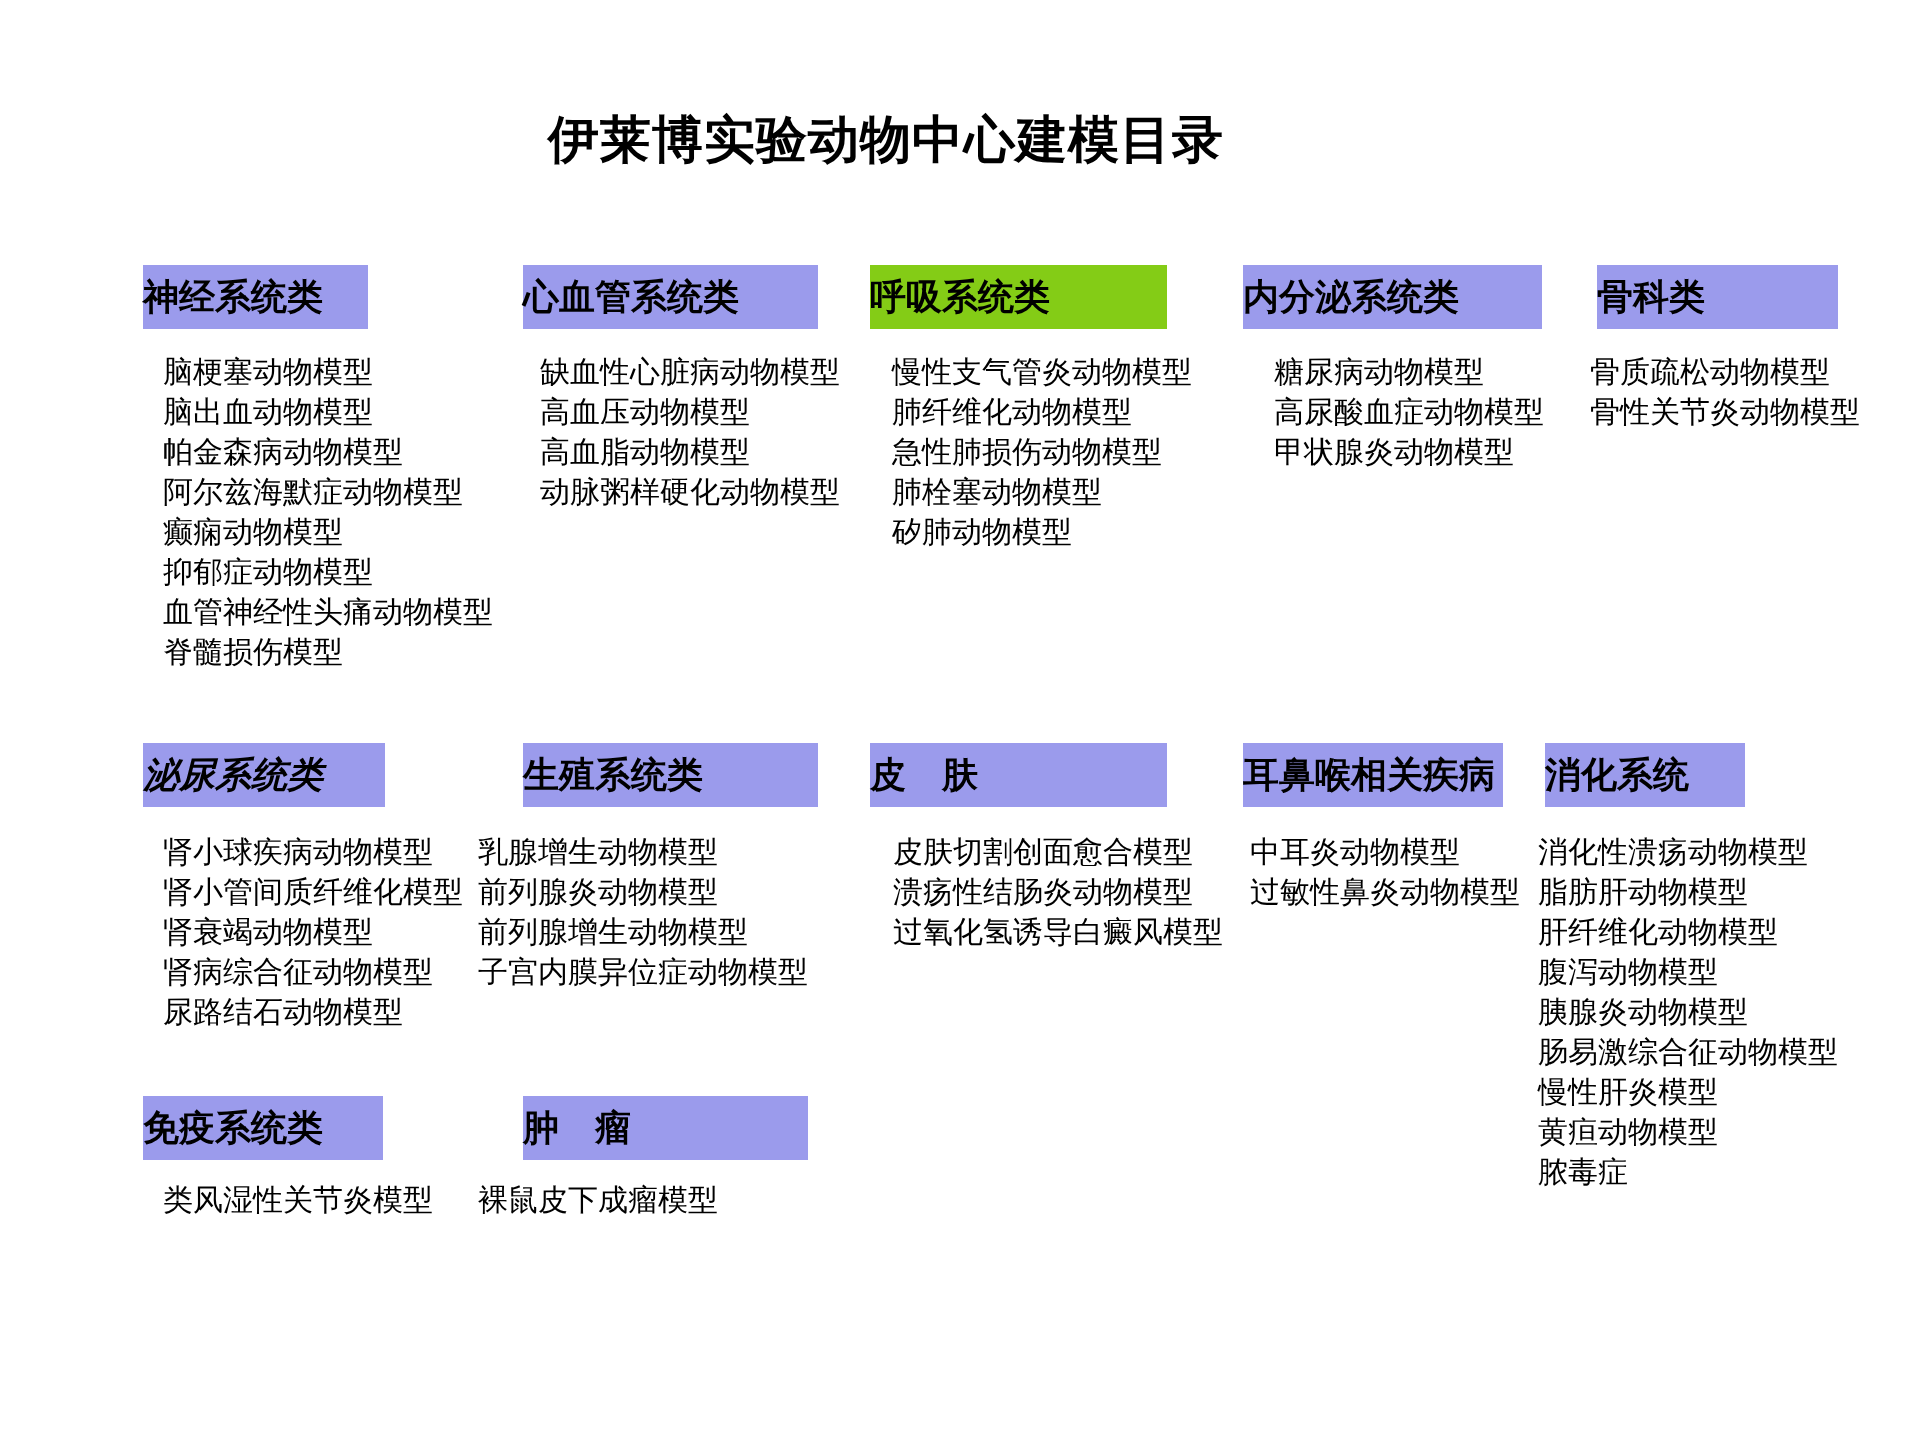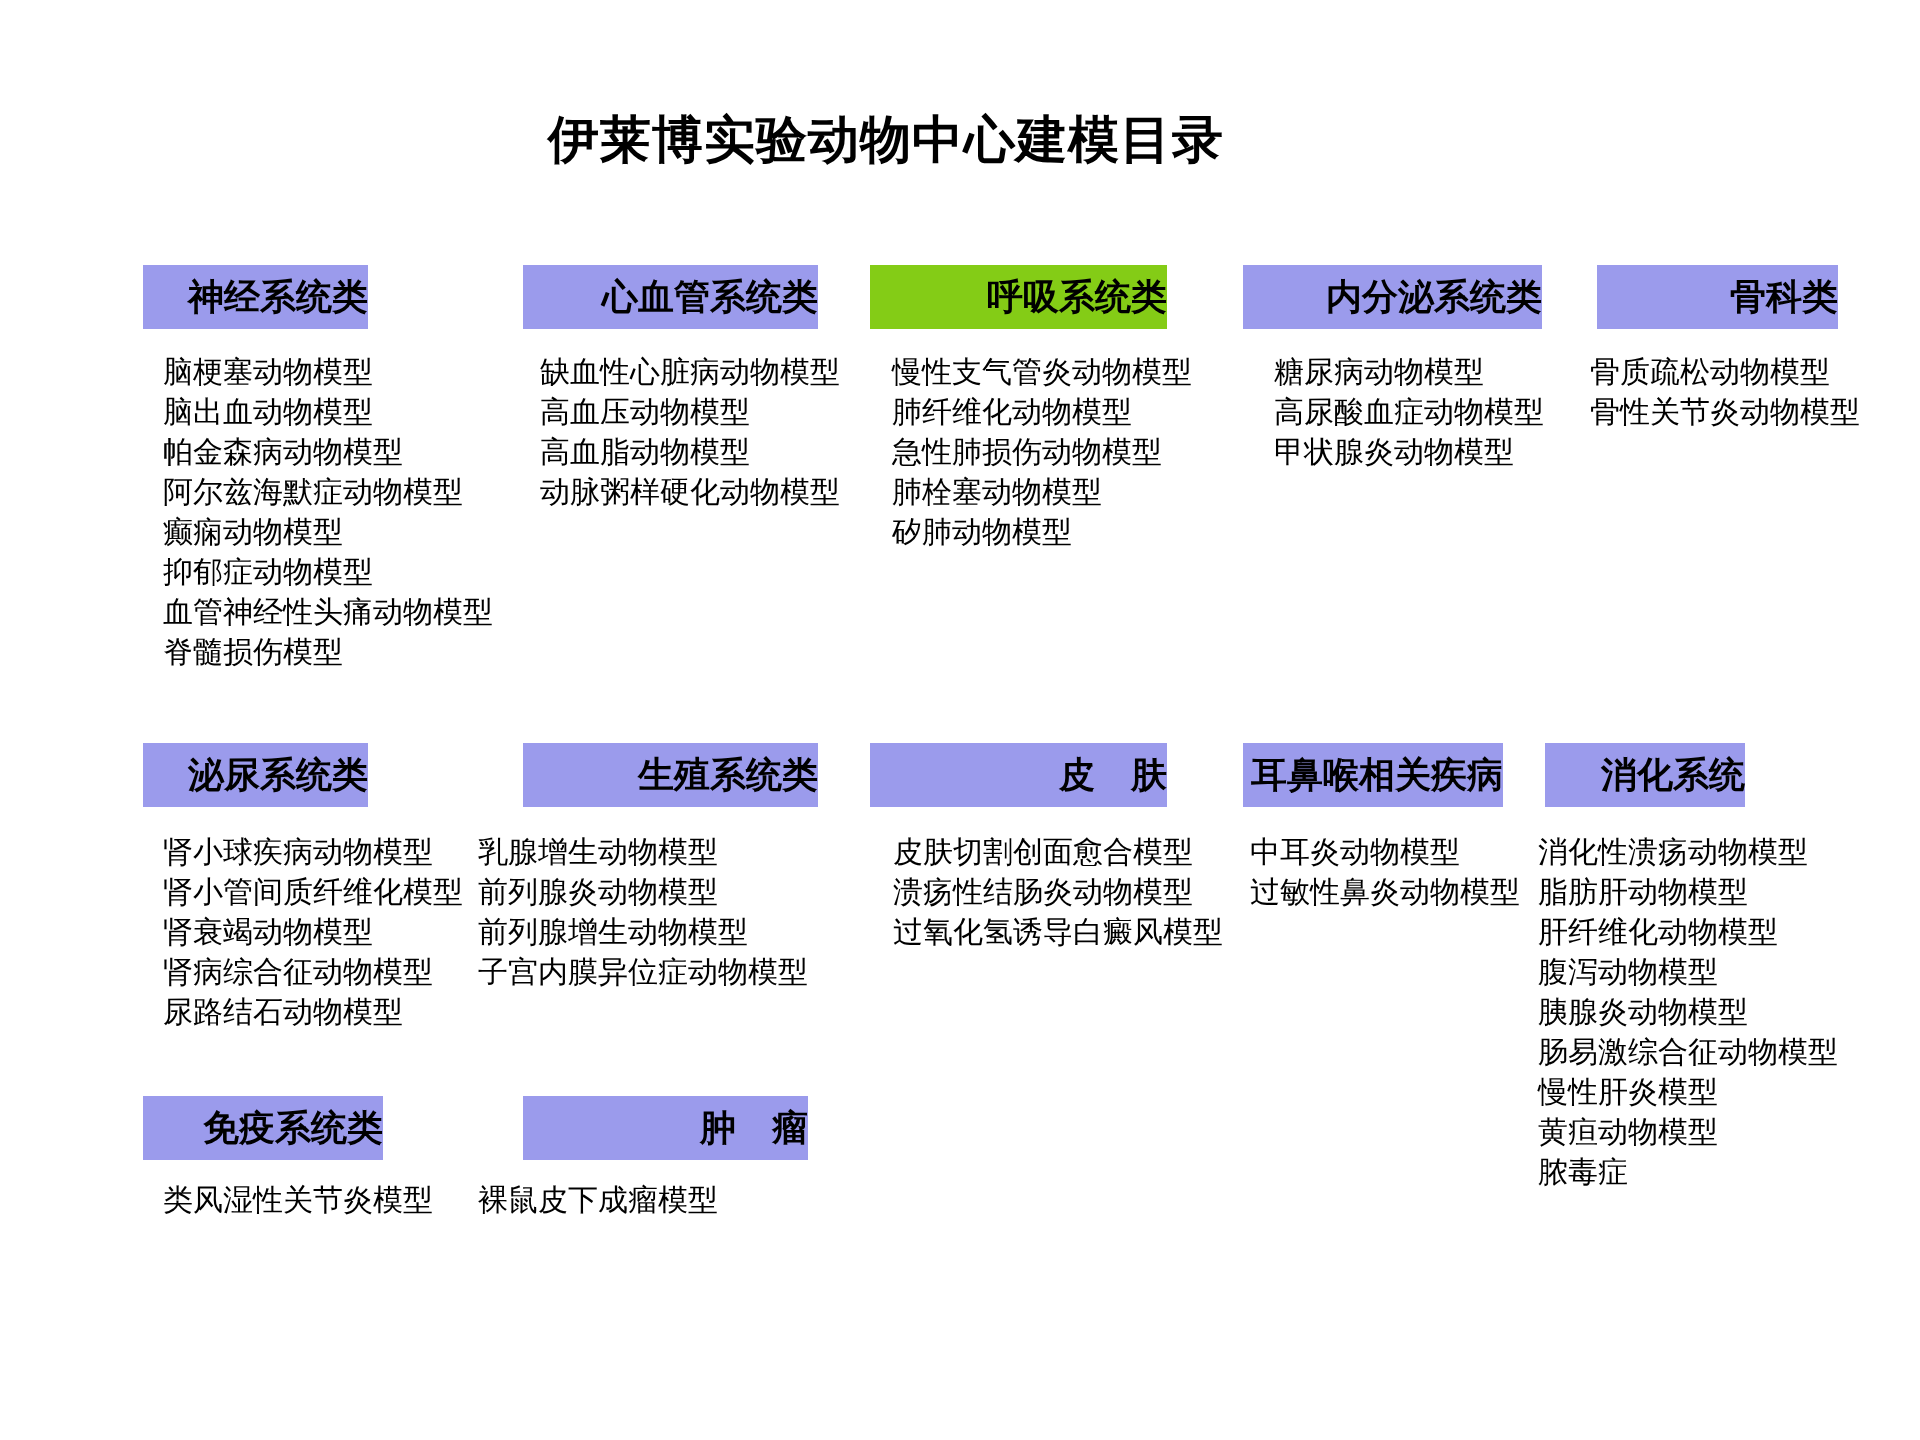--- a/index.html
+++ b/index.html
@@ -23,21 +23,21 @@
     margin: 0;
     font-size: 51px;
     font-weight: bold;
     letter-spacing: 1px;
     white-space: nowrap;
   }
   .hdr {
     position: absolute;
     height: 64px;
     line-height: 64px;
-    text-align: right;
+    text-align: left;
     font-size: 36px;
     font-weight: bold;
     background: #9b9bec;
     white-space: nowrap;
   }
   .items {
     position: absolute;
     margin: 0;
     padding: 0;
     list-style: none;
@@ -101,21 +101,21 @@
 
   <section>
     <div class="hdr" style="left: 1597px; top: 265px; width: 241px; background: rgb(155, 155, 236);">骨科类</div>
     <ul class="items" style="left:1590px;top:352px">
         <li class="model-item">骨质疏松动物模型</li>
         <li class="model-item">骨性关节炎动物模型</li>
       </ul>
   </section>
 
   <section>
-    <div class="hdr" style="left: 143px; top: 743px; width: 225px; background: rgb(155, 155, 236);">泌尿系统类</div>
+    <div class="hdr" style="left: 143px; top: 743px; width: 242px; background: rgb(155, 155, 236); font-style: italic;">泌尿系统类</div>
     <ul class="items" style="left:163px;top:832px">
         <li class="model-item">肾小球疾病动物模型</li>
         <li class="model-item">肾小管间质纤维化模型</li>
         <li class="model-item">肾衰竭动物模型</li>
         <li class="model-item">肾病综合征动物模型</li>
         <li class="model-item">尿路结石动物模型</li>
       </ul>
   </section>
 
   <section>

